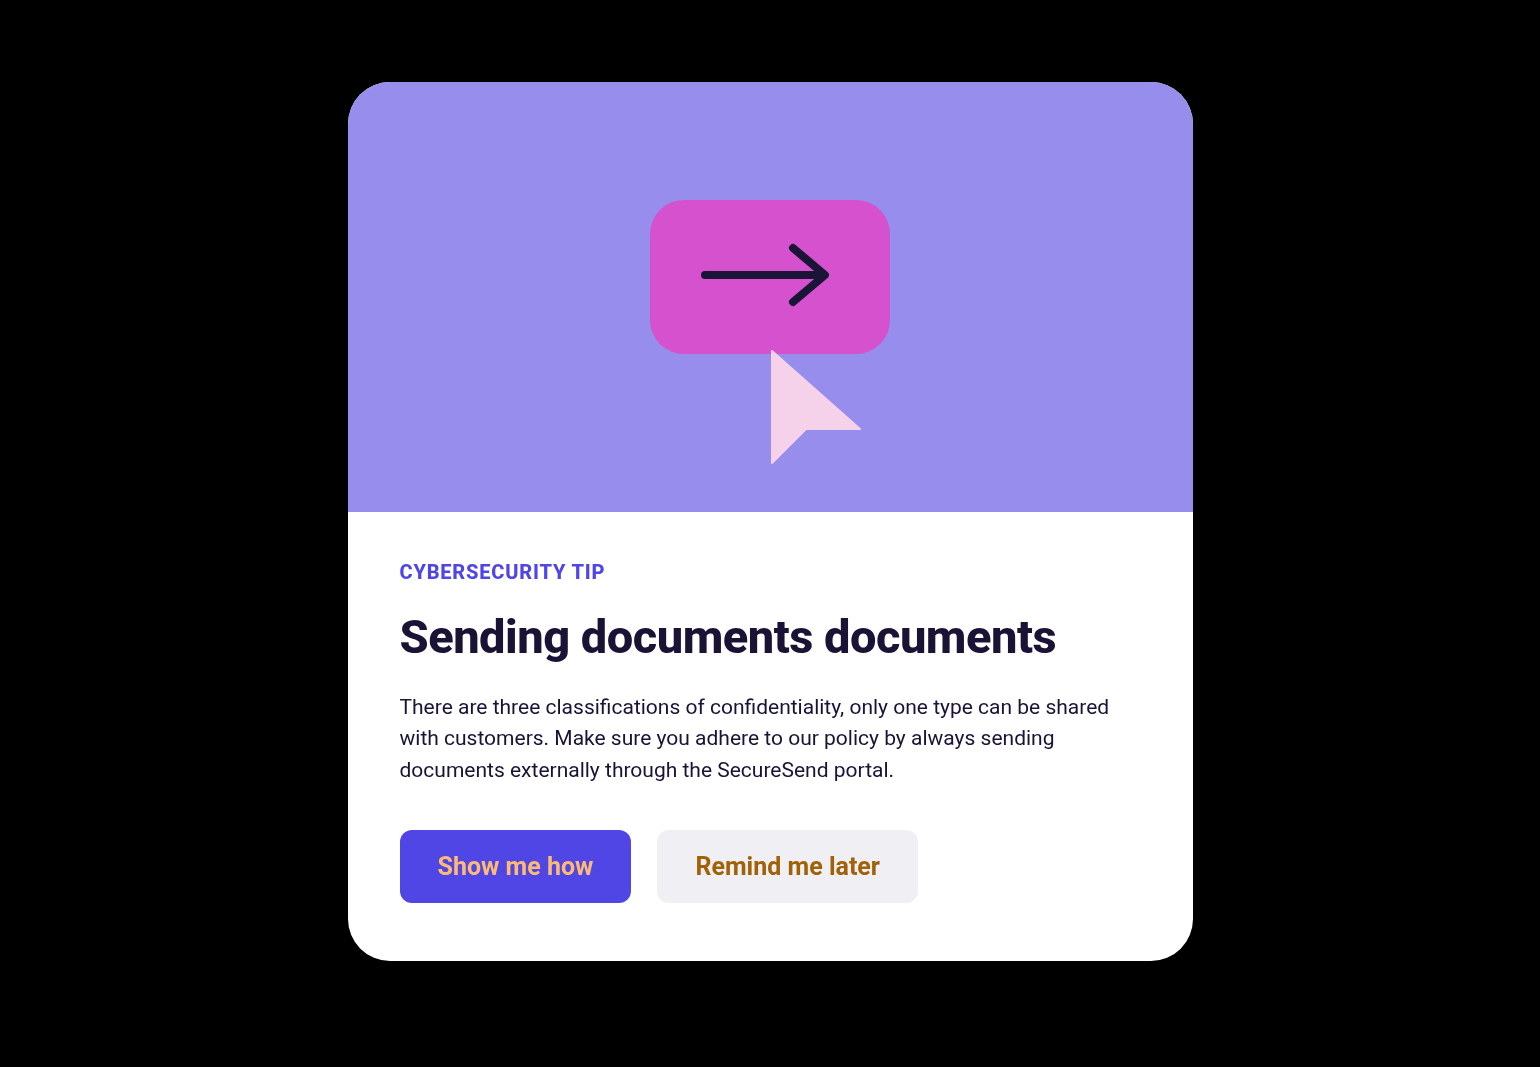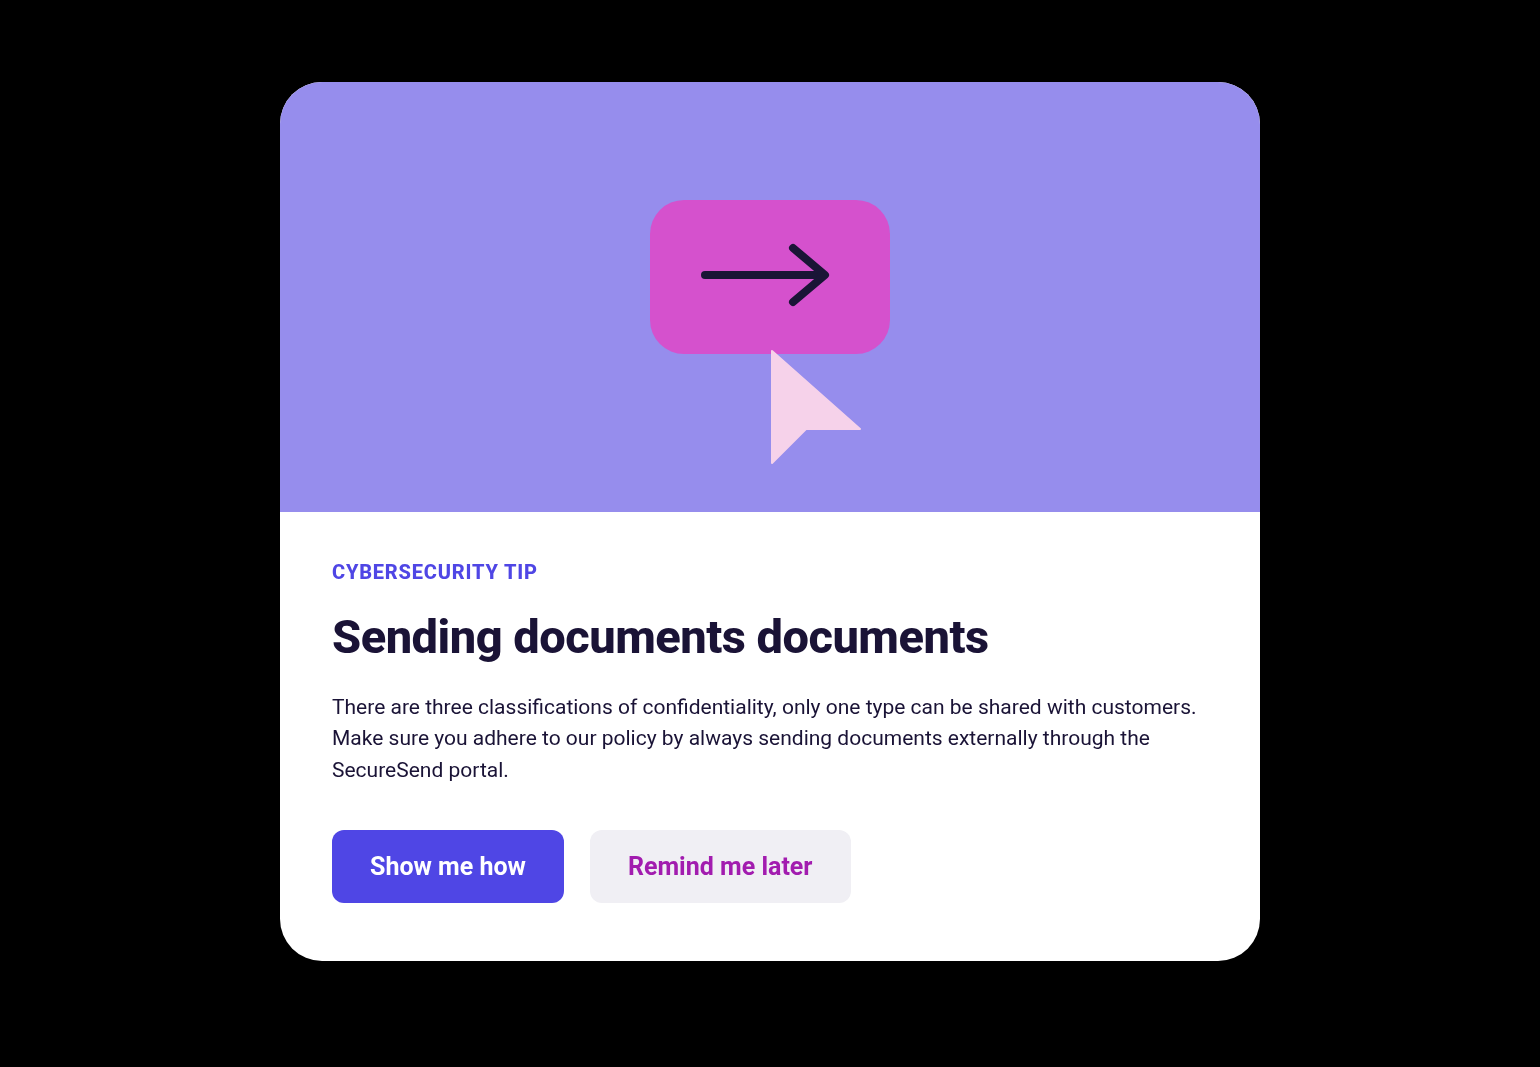--- a/index.html
+++ b/index.html
@@ -12,21 +12,21 @@
       font-family: -apple-system, BlinkMacSystemFont, 'Segoe UI', Roboto, Helvetica, Arial, sans-serif;
       background: #000000;
       width: 1540px;
       height: 1067px;
       display: flex;
       align-items: center;
       justify-content: center;
     }
     
     .card {
-      width: 980px;
+      width: 845px;
       background: #ffffff;
       border-radius: 42px;
       overflow: hidden;
       box-shadow: 0 4px 40px rgba(0,0,0,0.15);
       position: relative;
       transform: translate(0px, -12px);
     }
     
     .card-hero {
       width: 100%;
@@ -96,26 +96,26 @@
       border-radius: 12px;
       font-size: 25px;
       font-weight: 700;
       padding: 22px 38px;
       cursor: pointer;
       font-family: inherit;
     }
     
     .btn-primary {
       background: #4f46e5;
-      color: #ffffff;
+      color: #fdba74;
     }
     
     .btn-secondary {
       background: #f0eff4;
-      color: #a21caf;
+      color: #a16207;
     }
   </style>
 </head>
 <body>
 
 <div class="card">
   <div class="card-hero">
     <div class="hero-button">
       <span>
         <svg width="150" height="70" viewBox="0 0 150 70">

